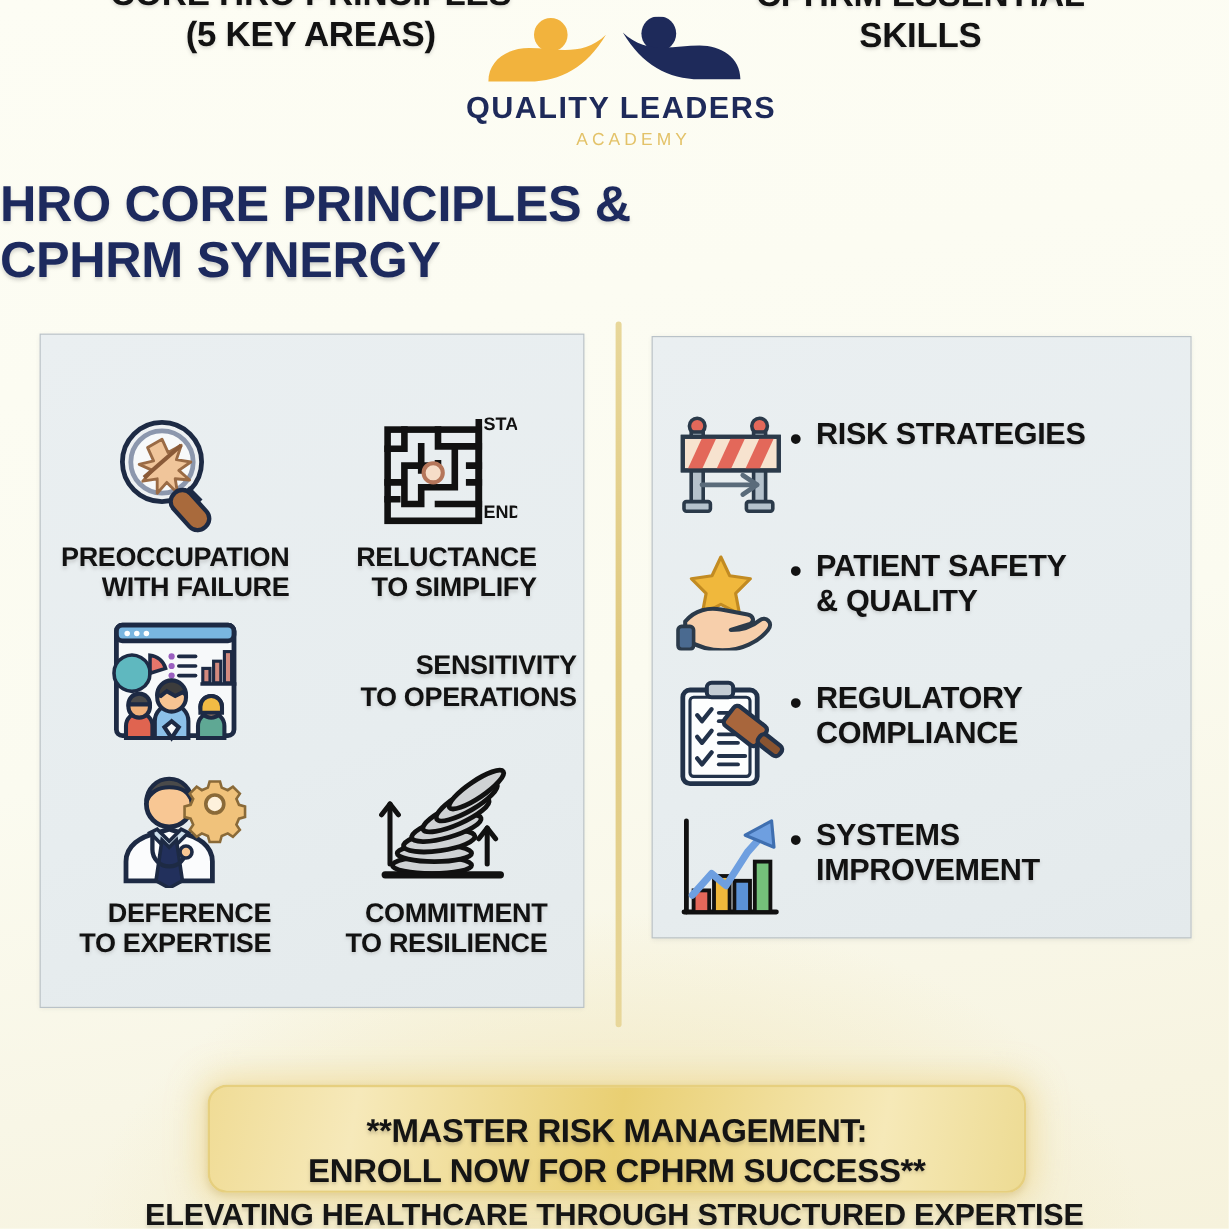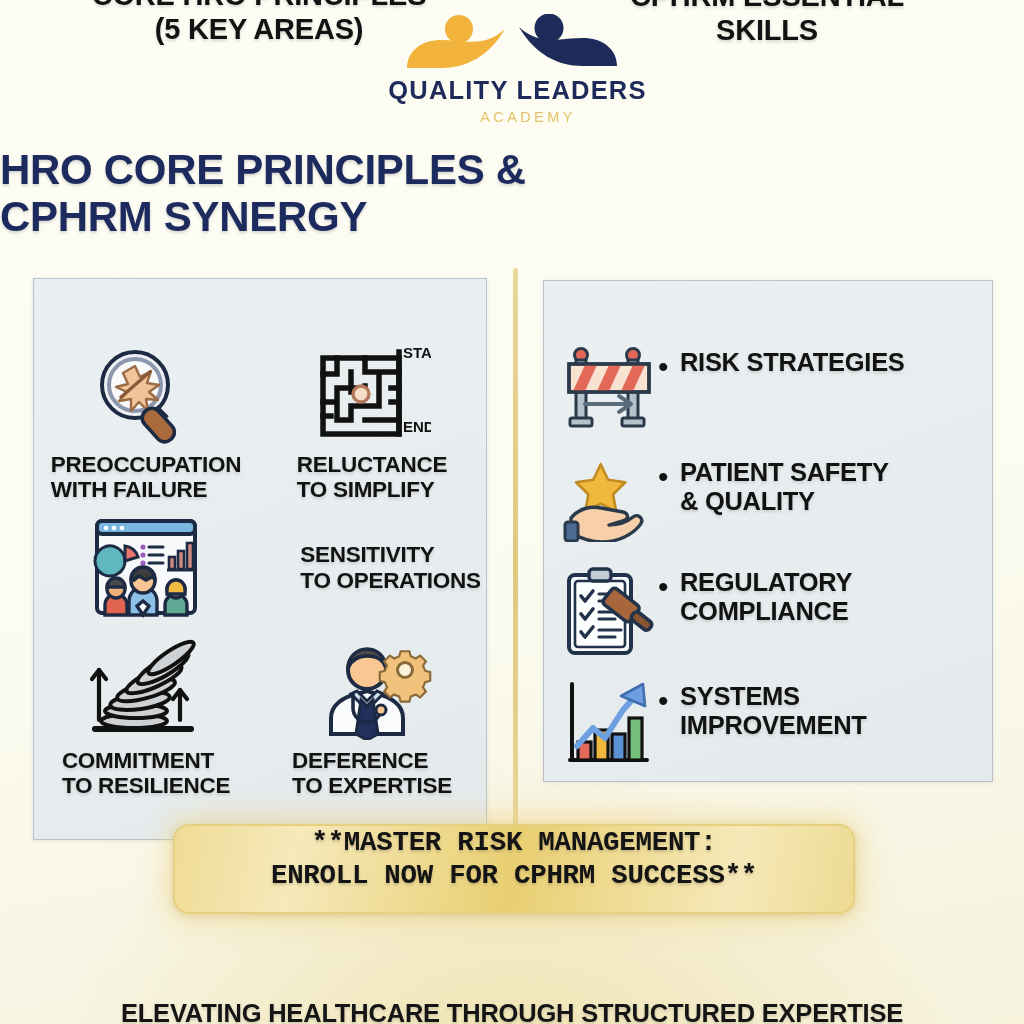--- a/index.html
+++ b/index.html
@@ -66,21 +66,21 @@
 
   
   .hro-grid{
     position:absolute;left:33px;top:340px;width:452px;height:500px;
     display:grid;grid-template-columns:1fr 1fr;grid-template-rows:165px 125px 195px;
   }
   .hro-cell{display:flex;flex-direction:column;align-items:center;justify-content:flex-start;padding-top:4px;}
   .hro-cell.row2{justify-content:center;padding-top:0;}
   .hro-icon{display:block;}
   .hro-label{
-    margin-top:8px;text-align:left;font-size:22.5px;font-weight:800;
+    margin-top:8px;text-align:right;font-size:22.5px;font-weight:800;
     color:#121212;line-height:1.12;letter-spacing:-0.3px;
     text-shadow:0 2px 3px rgba(130,130,130,.3);
   }
   .hro-cell.row2 .hro-label{margin-top:0;font-size:22.5px;margin-left:37px;}
 
   
   .skills-list{
     position:absolute;left:560px;top:346px;width:430px;
     display:flex;flex-direction:column;gap:24px;
   }
@@ -91,26 +91,26 @@
     font-size:30px;line-height:1;color:#121212;margin-top:6px;
   }
   .skill-label{
     font-size:25.5px;font-weight:800;color:#121212;line-height:1.13;
     letter-spacing:-0.3px;padding-top:2px;
     text-shadow:0 2px 3px rgba(130,130,130,.3);
   }
 
   
   .cta{
-    position:absolute;left:173px;top:824px;width:678px;height:86px;
+    position:absolute;left:173px;top:904px;width:678px;height:86px;
     border-radius:16px;
     background:linear-gradient(100deg,#f0dc96 0%,#f6e9ba 18%,#e9cf72 50%,#f6e9b8 82%,#eddb93 100%);
     border:2px solid #e6cf7e;
     box-shadow:0 0 26px 7px rgba(236,210,130,.55), 0 2px 6px rgba(150,130,70,.28);
-    display:flex;align-items:flex-start;justify-content:center;font-family:Liberation Mono, monospace;
+    display:flex;align-items:flex-end;justify-content:center;
   }
   .cta-text{
     text-align:center;font-size:27.5px;font-weight:800;color:#141414;
     line-height:1.2;letter-spacing:-0.3px;
     text-shadow:0 2px 3px rgba(120,110,80,.35);
   }
 
   
   .footer{
     position:absolute;left:0;right:0;top:979px;text-align:center;
@@ -222,62 +222,62 @@
 
     <div class="hro-cell row2">
       <div class="hro-label">
         <span>SENSITIVITY</span><br>
         <span>TO OPERATIONS</span>
       </div>
     </div>
 
     <div class="hro-cell">
       <svg class="hro-icon" width="126" height="106" viewBox="0 0 126 106">
-        <g stroke="#111" stroke-width="4" fill="#cfd2d4">
-          <ellipse cx="51" cy="87" rx="33" ry="7"></ellipse>
-          <ellipse cx="53" cy="77" rx="31" ry="7"></ellipse>
-          <ellipse cx="57" cy="67" rx="30" ry="8" transform="rotate(-8 57 67)"></ellipse>
-          <ellipse cx="63" cy="56" rx="30" ry="8" transform="rotate(-16 63 56)"></ellipse>
-          <ellipse cx="71" cy="45" rx="30" ry="8" transform="rotate(-24 71 45)"></ellipse>
-          <ellipse cx="80" cy="34" rx="29" ry="8" transform="rotate(-30 80 34)"></ellipse>
-          <ellipse cx="88" cy="24" rx="27" ry="7" transform="rotate(-34 88 24)"></ellipse>
-        </g>
-        <line x1="12" y1="95" x2="108" y2="95" stroke="#111" stroke-width="6" stroke-linecap="round"></line>
-        <g stroke="#111" stroke-width="4.2" fill="none" stroke-linecap="round" stroke-linejoin="round">
-          <path d="M16 86 V36"></path>
-            <path d="M9 45 l7 -9 7 9"></path>
-          <path d="M97 86 V56"></path>
-            <path d="M90 65 l7 -9 7 9"></path>
-        </g>
-      </svg>
-      <div class="hro-label">
-        <span>COMMITMENT</span><br>
-        <span>TO RESILIENCE</span>
-      </div>
-    </div>
-
-    <div class="hro-cell">
-      <svg class="hro-icon" width="126" height="106" viewBox="0 0 126 106">
         <path d="M22 100 v-16 c0 -13 12 -21 26 -24 l10 -3 10 3 c14 3 26 11 26 24 v16 Z" fill="#fbfcfd" stroke="#1d2a44" stroke-width="4"></path>
         <path d="M48 57 l10 10 10 -10 6 3 -16 16 -16 -16 z" fill="#cfe0ec" stroke="#1d2a44" stroke-width="3"></path>
         <path d="M52 66 l6 6 6 -6 5 34 -11 6 -11 -6 z" fill="#22305c" stroke="#1d2a44" stroke-width="3"></path>
         <circle cx="58" cy="36" r="19" fill="#f8c794" stroke="#1d2a44" stroke-width="4"></circle>
         <path d="M39 34 a19 19 0 0 1 38 0 c-3 -8 -8 -12 -19 -12 -10 0 -16 5 -19 12 z" fill="#4a4a4a" stroke="#1d2a44" stroke-width="3.4"></path>
         <path d="M44 60 v14 a14 14 0 0 0 28 0" fill="none" stroke="#1d2a44" stroke-width="3.6"></path>
         <circle cx="72" cy="76" r="5" fill="#f8c794" stroke="#1d2a44" stroke-width="3"></circle>
         <g transform="translate(96,36)">
           <g fill="#f0c27b" stroke="#8a6a38" stroke-width="3">
             <path d="M-6 -26 h12 l2 7 7 3 6 -4 8 8 -4 6 3 7 7 2 v12 l-7 2 -3 7 4 6 -8 8 -6 -4 -7 3 -2 7 h-12 l-2 -7 -7 -3 -6 4 -8 -8 4 -6 -3 -7 -7 -2 v-12 l7 -2 3 -7 -4 -6 8 -8 6 4 7 -3 z" transform="scale(0.72)"></path>
           </g>
           <circle cx="0" cy="0" r="7.5" fill="#fdf1dc" stroke="#8a6a38" stroke-width="3"></circle>
         </g>
       </svg>
       <div class="hro-label">
         <span>DEFERENCE</span><br>
         <span>TO EXPERTISE</span>
+      </div>
+    </div>
+
+    <div class="hro-cell">
+      <svg class="hro-icon" width="126" height="106" viewBox="0 0 126 106">
+        <g stroke="#111" stroke-width="4" fill="#cfd2d4">
+          <ellipse cx="51" cy="87" rx="33" ry="7"></ellipse>
+          <ellipse cx="53" cy="77" rx="31" ry="7"></ellipse>
+          <ellipse cx="57" cy="67" rx="30" ry="8" transform="rotate(-8 57 67)"></ellipse>
+          <ellipse cx="63" cy="56" rx="30" ry="8" transform="rotate(-16 63 56)"></ellipse>
+          <ellipse cx="71" cy="45" rx="30" ry="8" transform="rotate(-24 71 45)"></ellipse>
+          <ellipse cx="80" cy="34" rx="29" ry="8" transform="rotate(-30 80 34)"></ellipse>
+          <ellipse cx="88" cy="24" rx="27" ry="7" transform="rotate(-34 88 24)"></ellipse>
+        </g>
+        <line x1="12" y1="95" x2="108" y2="95" stroke="#111" stroke-width="6" stroke-linecap="round"></line>
+        <g stroke="#111" stroke-width="4.2" fill="none" stroke-linecap="round" stroke-linejoin="round">
+          <path d="M16 86 V36"></path>
+            <path d="M9 45 l7 -9 7 9"></path>
+          <path d="M97 86 V56"></path>
+            <path d="M90 65 l7 -9 7 9"></path>
+        </g>
+      </svg>
+      <div class="hro-label">
+        <span>COMMITMENT</span><br>
+        <span>TO RESILIENCE</span>
       </div>
     </div>
   </div>
 
   <div class="panel" id="right-panel"></div>
   <div class="panel-title" id="right-panel-title" style="left:543px;width:448px;">
     <span>CPHRM ESSENTIAL</span><br>
     <span>SKILLS</span>
   </div>
 

